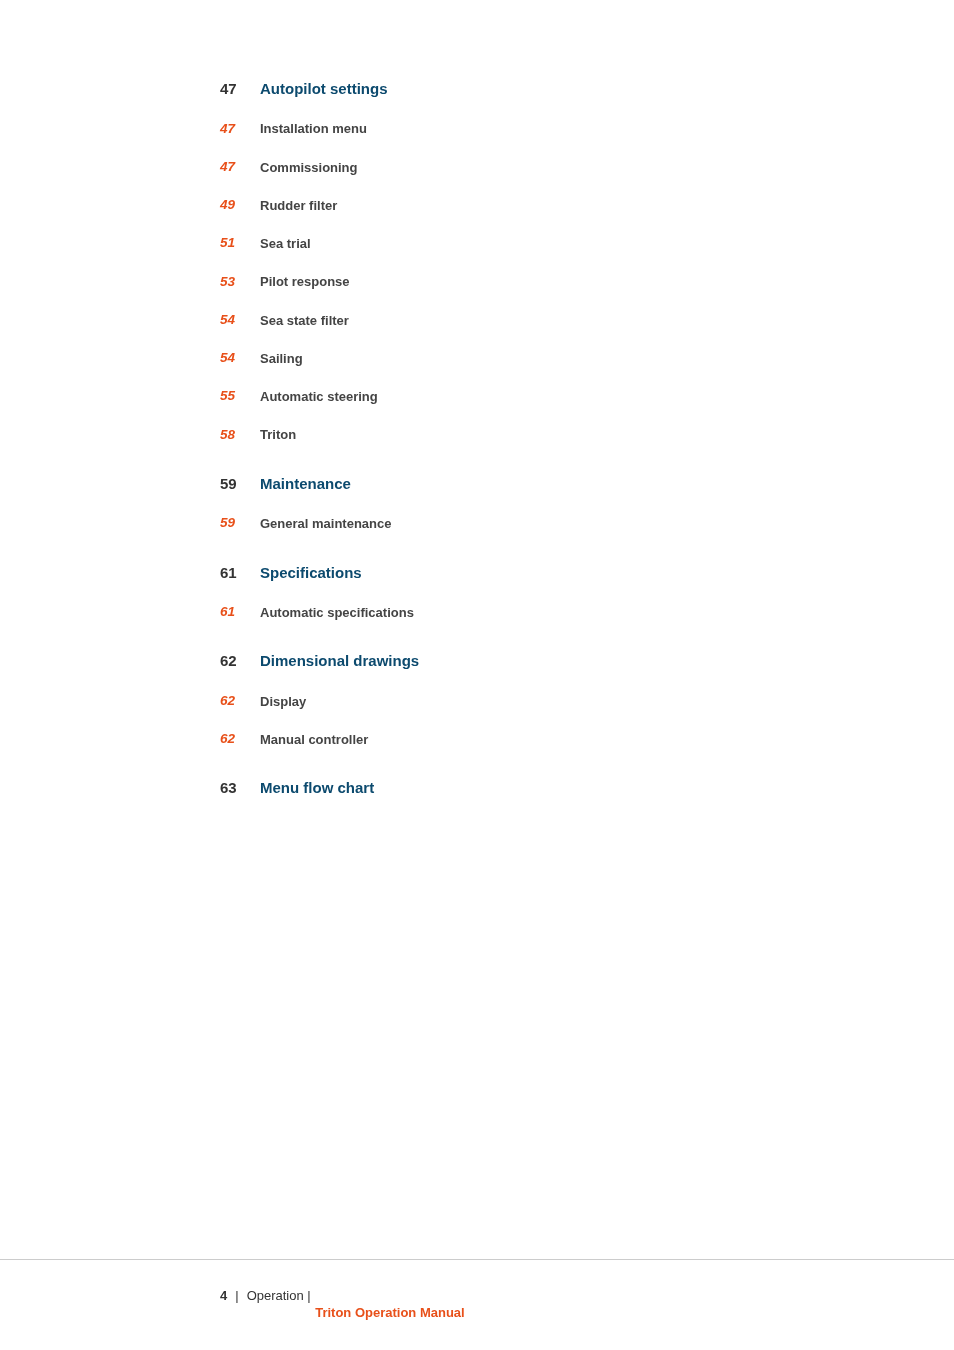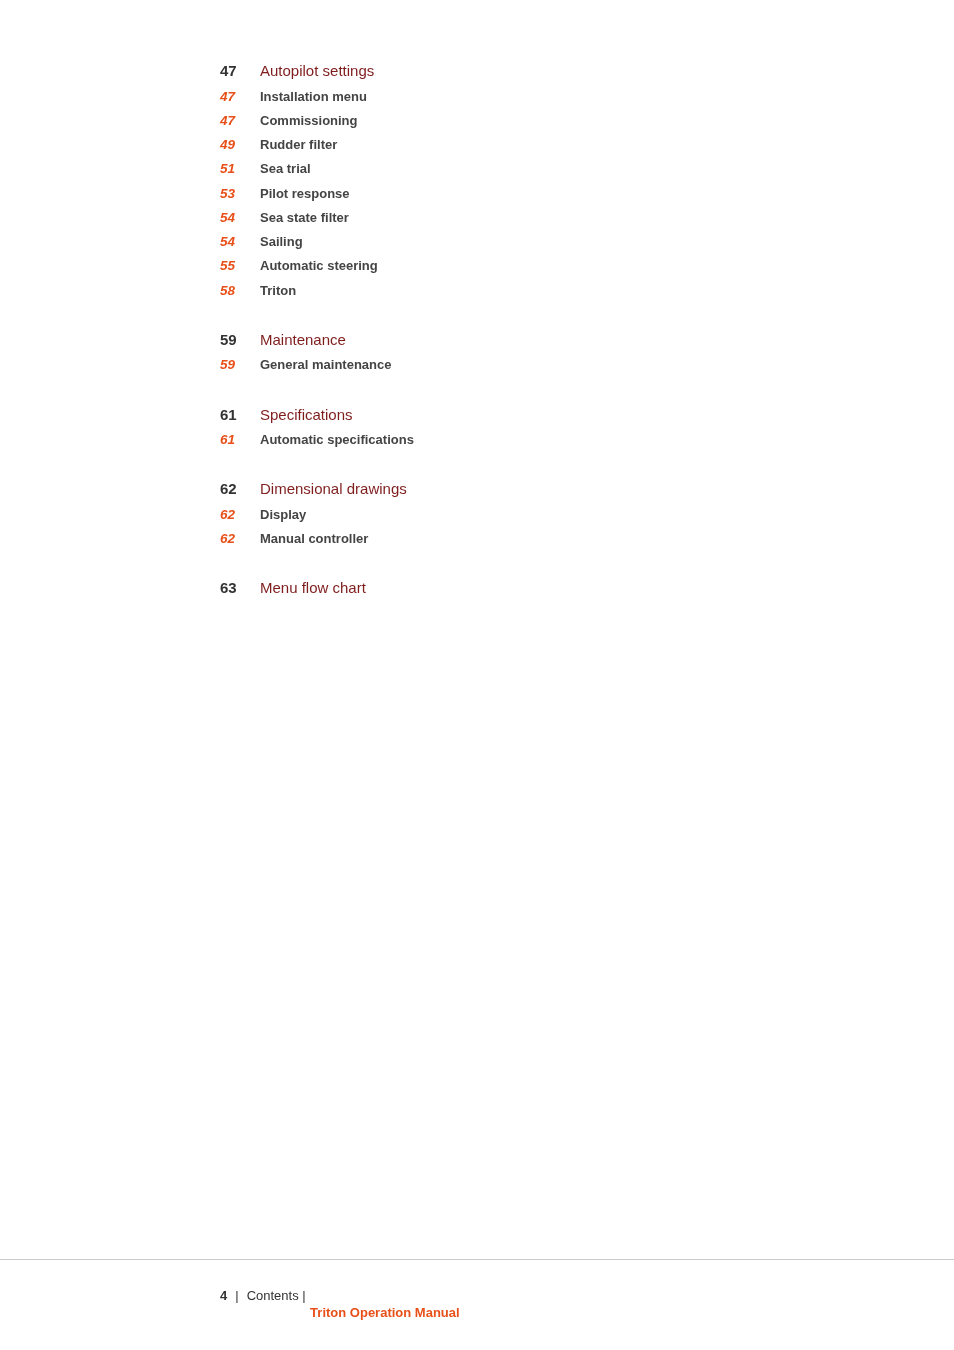--- a/index.html
+++ b/index.html
@@ -23,23 +23,24 @@
       padding: 60px 80px 60px 220px;
       position: relative;
     }
 
     .toc-section {
       margin-bottom: 28px;
     }
 
     .toc-row {
       display: flex;
-      align-items: flex-start;
+      align-items: flex-end;
       margin-bottom: 4px;
       line-height: 1.5;
+      margin-top: 18px;
     }
 
     .toc-number {
       font-style: italic;
       color: #e8501a;
       font-size: 13.5px;
       min-width: 40px;
       font-weight: 600;
     }
 
@@ -51,22 +52,22 @@
     }
 
     .toc-label {
       font-size: 13px;
       color: #444;
       font-weight: 700;
     }
 
     .toc-label.heading-label {
       font-size: 15px;
-      font-weight: 400;
-      color: #7f1d1d;
+      font-weight: 700;
+      color: #0c4a6e;
     }
 
     .footer {
       position: absolute;
       bottom: 30px;
       left: 0;
       right: 0;
       display: flex;
       align-items: center;
       padding: 0 80px 0 220px;
@@ -187,18 +188,18 @@
         <div class="toc-row">
           <span class="toc-number heading-number">63</span>
           <span class="toc-label heading-label">Menu flow chart</span>
         </div>
       </div>
     </div>
 
   <div class="footer">
     <span class="footer-page">4</span>
     <span class="footer-separator">|</span>
-    <span class="footer-text">Contents |</span>
+    <span class="footer-text">Operation |</span>
     &nbsp;
     <a class="footer-link" href="#">Triton Operation Manual</a>
   </div>
 
 </div>
 
 </body></html>

